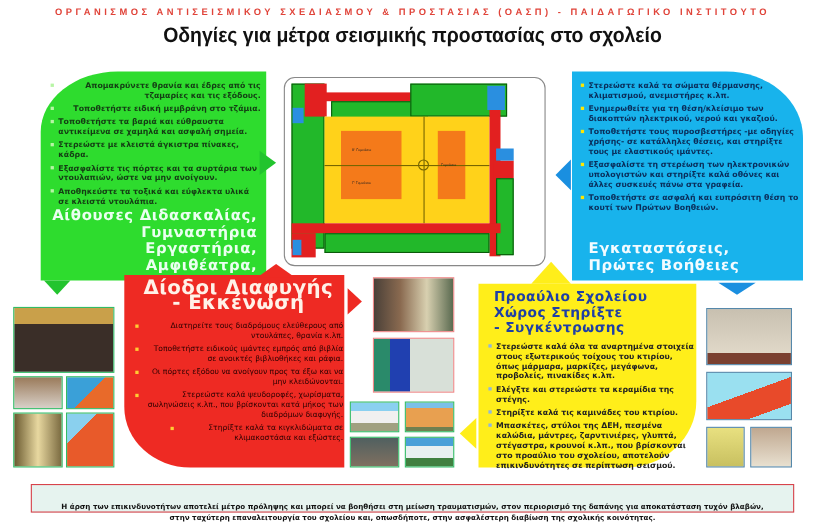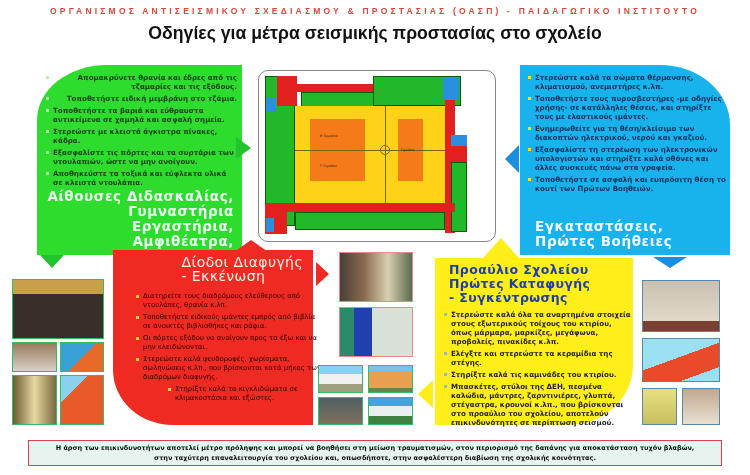--- a/index.html
+++ b/index.html
@@ -53,24 +53,24 @@
     position: absolute; left: 15px; bottom: 6px;
     color: #f2fbff; font-weight: bold; font-size: 13.5px; line-height: 15px; letter-spacing: 0.6px;
   }
 
   
   .box-red {
     left: 113px; top: 250px; width: 200px; height: 175px; background: #ee2a23;
     border-bottom-left-radius: 60px 55px;
   }
   .box-red .heading {
-    position: absolute; right: 10px; top: 5px; text-align: left;
-    color: #fff2e8; font-weight: normal; font-size: 14px; line-height: 14px; letter-spacing: 0.4px;
-  }
-  .box-red ul { position: absolute; left: 22px; top: 42px; width: 190px; }
+    position: absolute; right: 10px; top: 5px; text-align: center;
+    color: #fff2e8; font-weight: bold; font-size: 18px; line-height: 14px; letter-spacing: 0.4px;
+  }
+  .box-red ul { position: absolute; left: 9px; top: 42px; width: 190px; text-align: right; }
   .box-red li { color: #2a0000; font-weight: normal; font-size: 6.9px; }
   .box-red li::before { background: #ffcc33; }
   .box-red li.c { padding-left: 40px; }
   .box-red li.c::before { left: 33px; }
 
   
   .box-yellow {
     left: 435px; top: 258px; width: 198px; height: 167px; background: #ffee1a;
     border-bottom-right-radius: 65px 60px;
   }
@@ -110,21 +110,21 @@
   
   .photo { position: absolute; border: 1px solid #3b6; }
   .photo.red-b { border-color: #e88; }
   .photo.blue-b { border-color: #58a; }
 
   
   .footer-note {
     position: absolute; left: 28px; top: 440px; width: 694px; height: 26px;
     background: #e6f3ef; border: 1.5px solid #d8434b;
     text-align: center; font-family: "DejaVu Sans", sans-serif; font-weight: bold;
-    font-size: 6.5px; line-height: 9.5px; color: #111; padding-top: 3px;
+    font-size: 6.5px; line-height: 9.5px; color: #111; padding-top: 16px;
   }
 </style>
 </head>
 <body>
 
 <div class="org-line">ΟΡΓΑΝΙΣΜΟΣ ΑΝΤΙΣΕΙΣΜΙΚΟΥ ΣΧΕΔΙΑΣΜΟΥ &amp; ΠΡΟΣΤΑΣΙΑΣ (ΟΑΣΠ) - ΠΑΙΔΑΓΩΓΙΚΟ ΙΝΣΤΙΤΟΥΤΟ</div>
 <div class="main-title">Οδηγίες για μέτρα σεισμικής προστασίας στο σχολείο</div>
 
 <div class="box box-green">
   <ul>
@@ -138,22 +138,22 @@
   <div class="heading">
     <div>Αίθουσες Διδασκαλίας,</div>
     <div>Γυμναστήρια</div>
     <div>Εργαστήρια, Αμφιθέατρα,</div>
   </div>
 </div>
 
 <div class="box box-blue">
   <ul>
     <li>Στερεώστε καλά τα σώματα θέρμανσης, κλιματισμού, ανεμιστήρες κ.λπ.</li>
+    <li>Ενημερωθείτε για τη θέση/κλείσιμο των διακοπτών ηλεκτρικού, νερού και γκαζιού.</li>
     <li>Τοποθετήστε τους πυροσβεστήρες -με οδηγίες χρήσης- σε κατάλληλες θέσεις, και στηρίξτε τους με ελαστικούς ιμάντες.</li>
-    <li>Ενημερωθείτε για τη θέση/κλείσιμο των διακοπτών ηλεκτρικού, νερού και γκαζιού.</li>
     <li>Εξασφαλίστε τη στερέωση των ηλεκτρονικών υπολογιστών και στηρίξτε καλά οθόνες και άλλες συσκευές πάνω στα γραφεία.</li>
     <li>Τοποθετήστε σε ασφαλή και ευπρόσιτη θέση το κουτί των Πρώτων Βοηθειών.</li>
   </ul>
   <div class="heading">
     <div>Εγκαταστάσεις,</div>
     <div>Πρώτες Βοήθειες</div>
   </div>
 </div>
 
 <div class="box box-red">
@@ -166,21 +166,21 @@
     <li>Τοποθετήστε ειδικούς ιμάντες εμπρός από βιβλία σε ανοικτές βιβλιοθήκες και ράφια.</li>
     <li>Οι πόρτες εξόδου να ανοίγουν προς τα έξω και να μην κλειδώνονται.</li>
     <li>Στερεώστε καλά ψευδοροφές, χωρίσματα, σωληνώσεις κ.λπ., που βρίσκονται κατά μήκος των διαδρόμων διαφυγής.</li>
     <li class="c">Στηρίξτε καλά τα κιγκλιδώματα σε κλιμακοστάσια και εξώστες.</li>
   </ul>
 </div>
 
 <div class="box box-yellow">
   <div class="heading">
     <div>Προαύλιο Σχολείου</div>
-    <div>Πρώτες Καταφυγής</div>
+    <div>Χώρος Στηρίξτε</div>
     <div>- Συγκέντρωσης</div>
   </div>
   <ul>
     <li>Στερεώστε καλά όλα τα αναρτημένα στοιχεία στους εξωτερικούς τοίχους του κτιρίου, όπως μάρμαρα, μαρκίζες, μεγάφωνα, προβολείς, πινακίδες κ.λπ.</li>
     <li>Ελέγξτε και στερεώστε τα κεραμίδια της στέγης.</li>
     <li>Στηρίξτε καλά τις καμινάδες του κτιρίου.</li>
     <li>Μπασκέτες, στύλοι της ΔΕΗ, πεσμένα καλώδια, μάντρες, ζαρντινιέρες, γλυπτά, στέγαστρα, κρουνοί κ.λπ., που βρίσκονται στο προαύλιο του σχολείου, αποτελούν επικινδυνότητες σε περίπτωση σεισμού.</li>
   </ul>
 </div>
 

